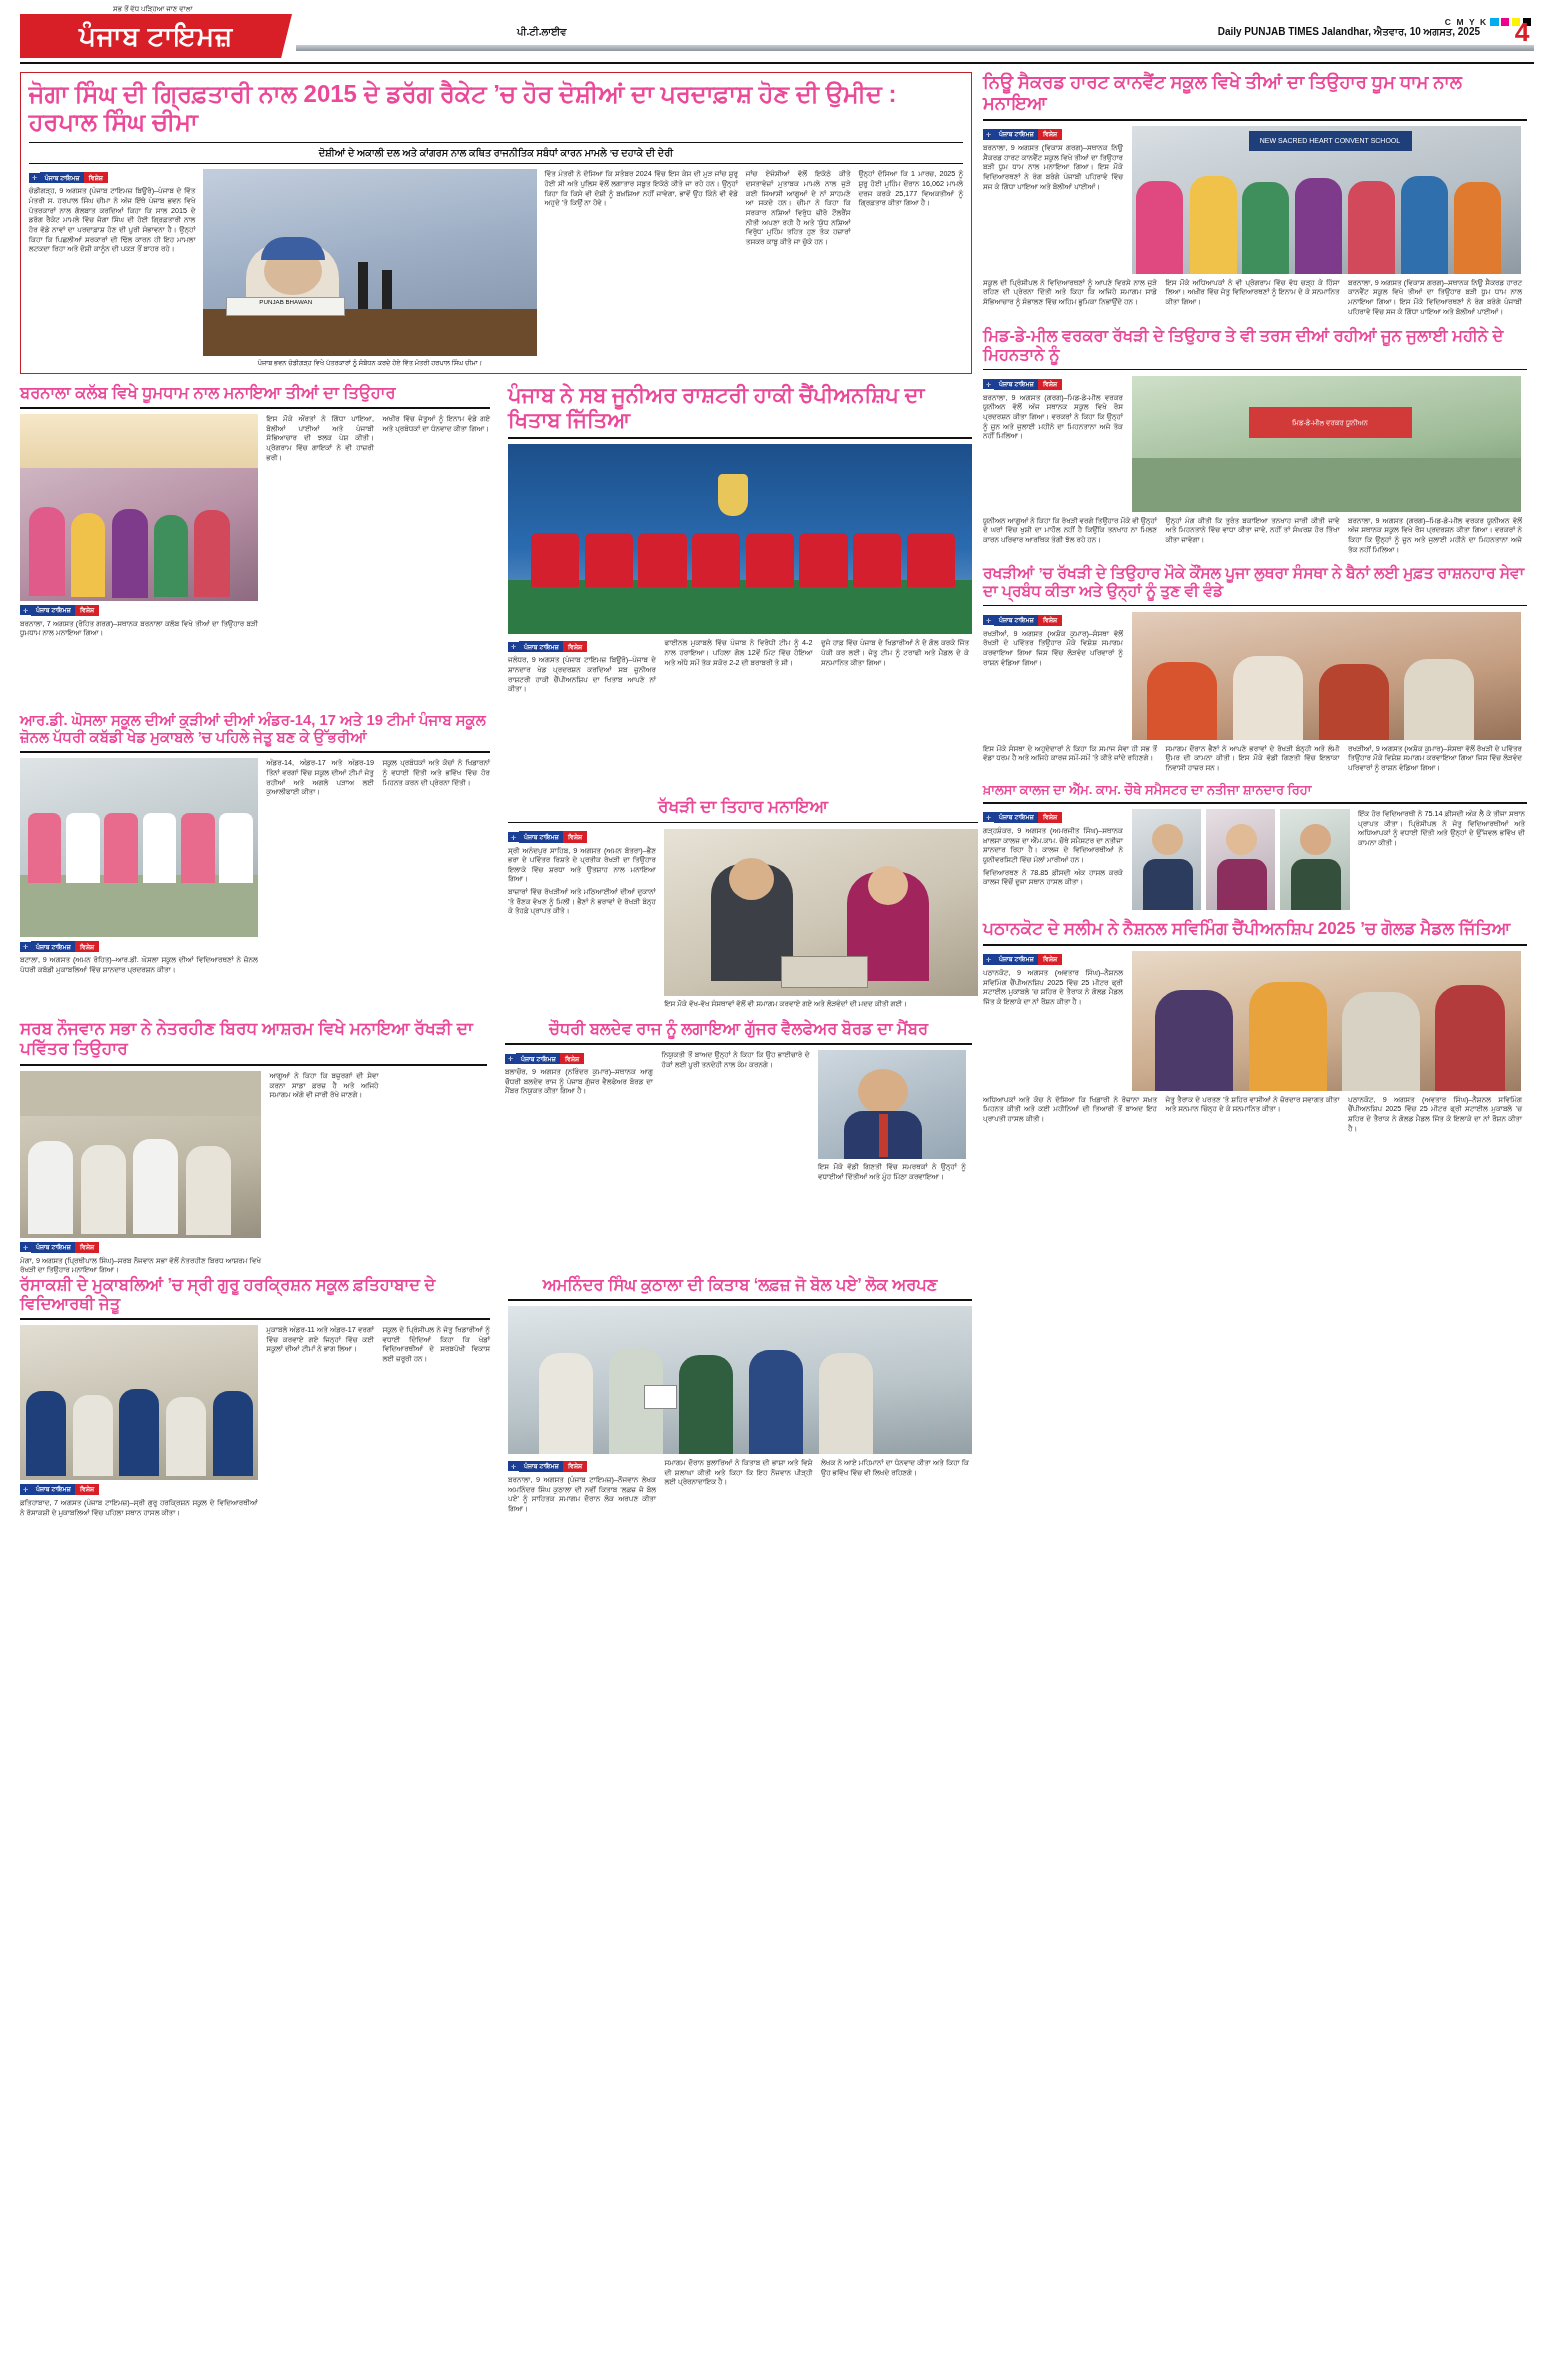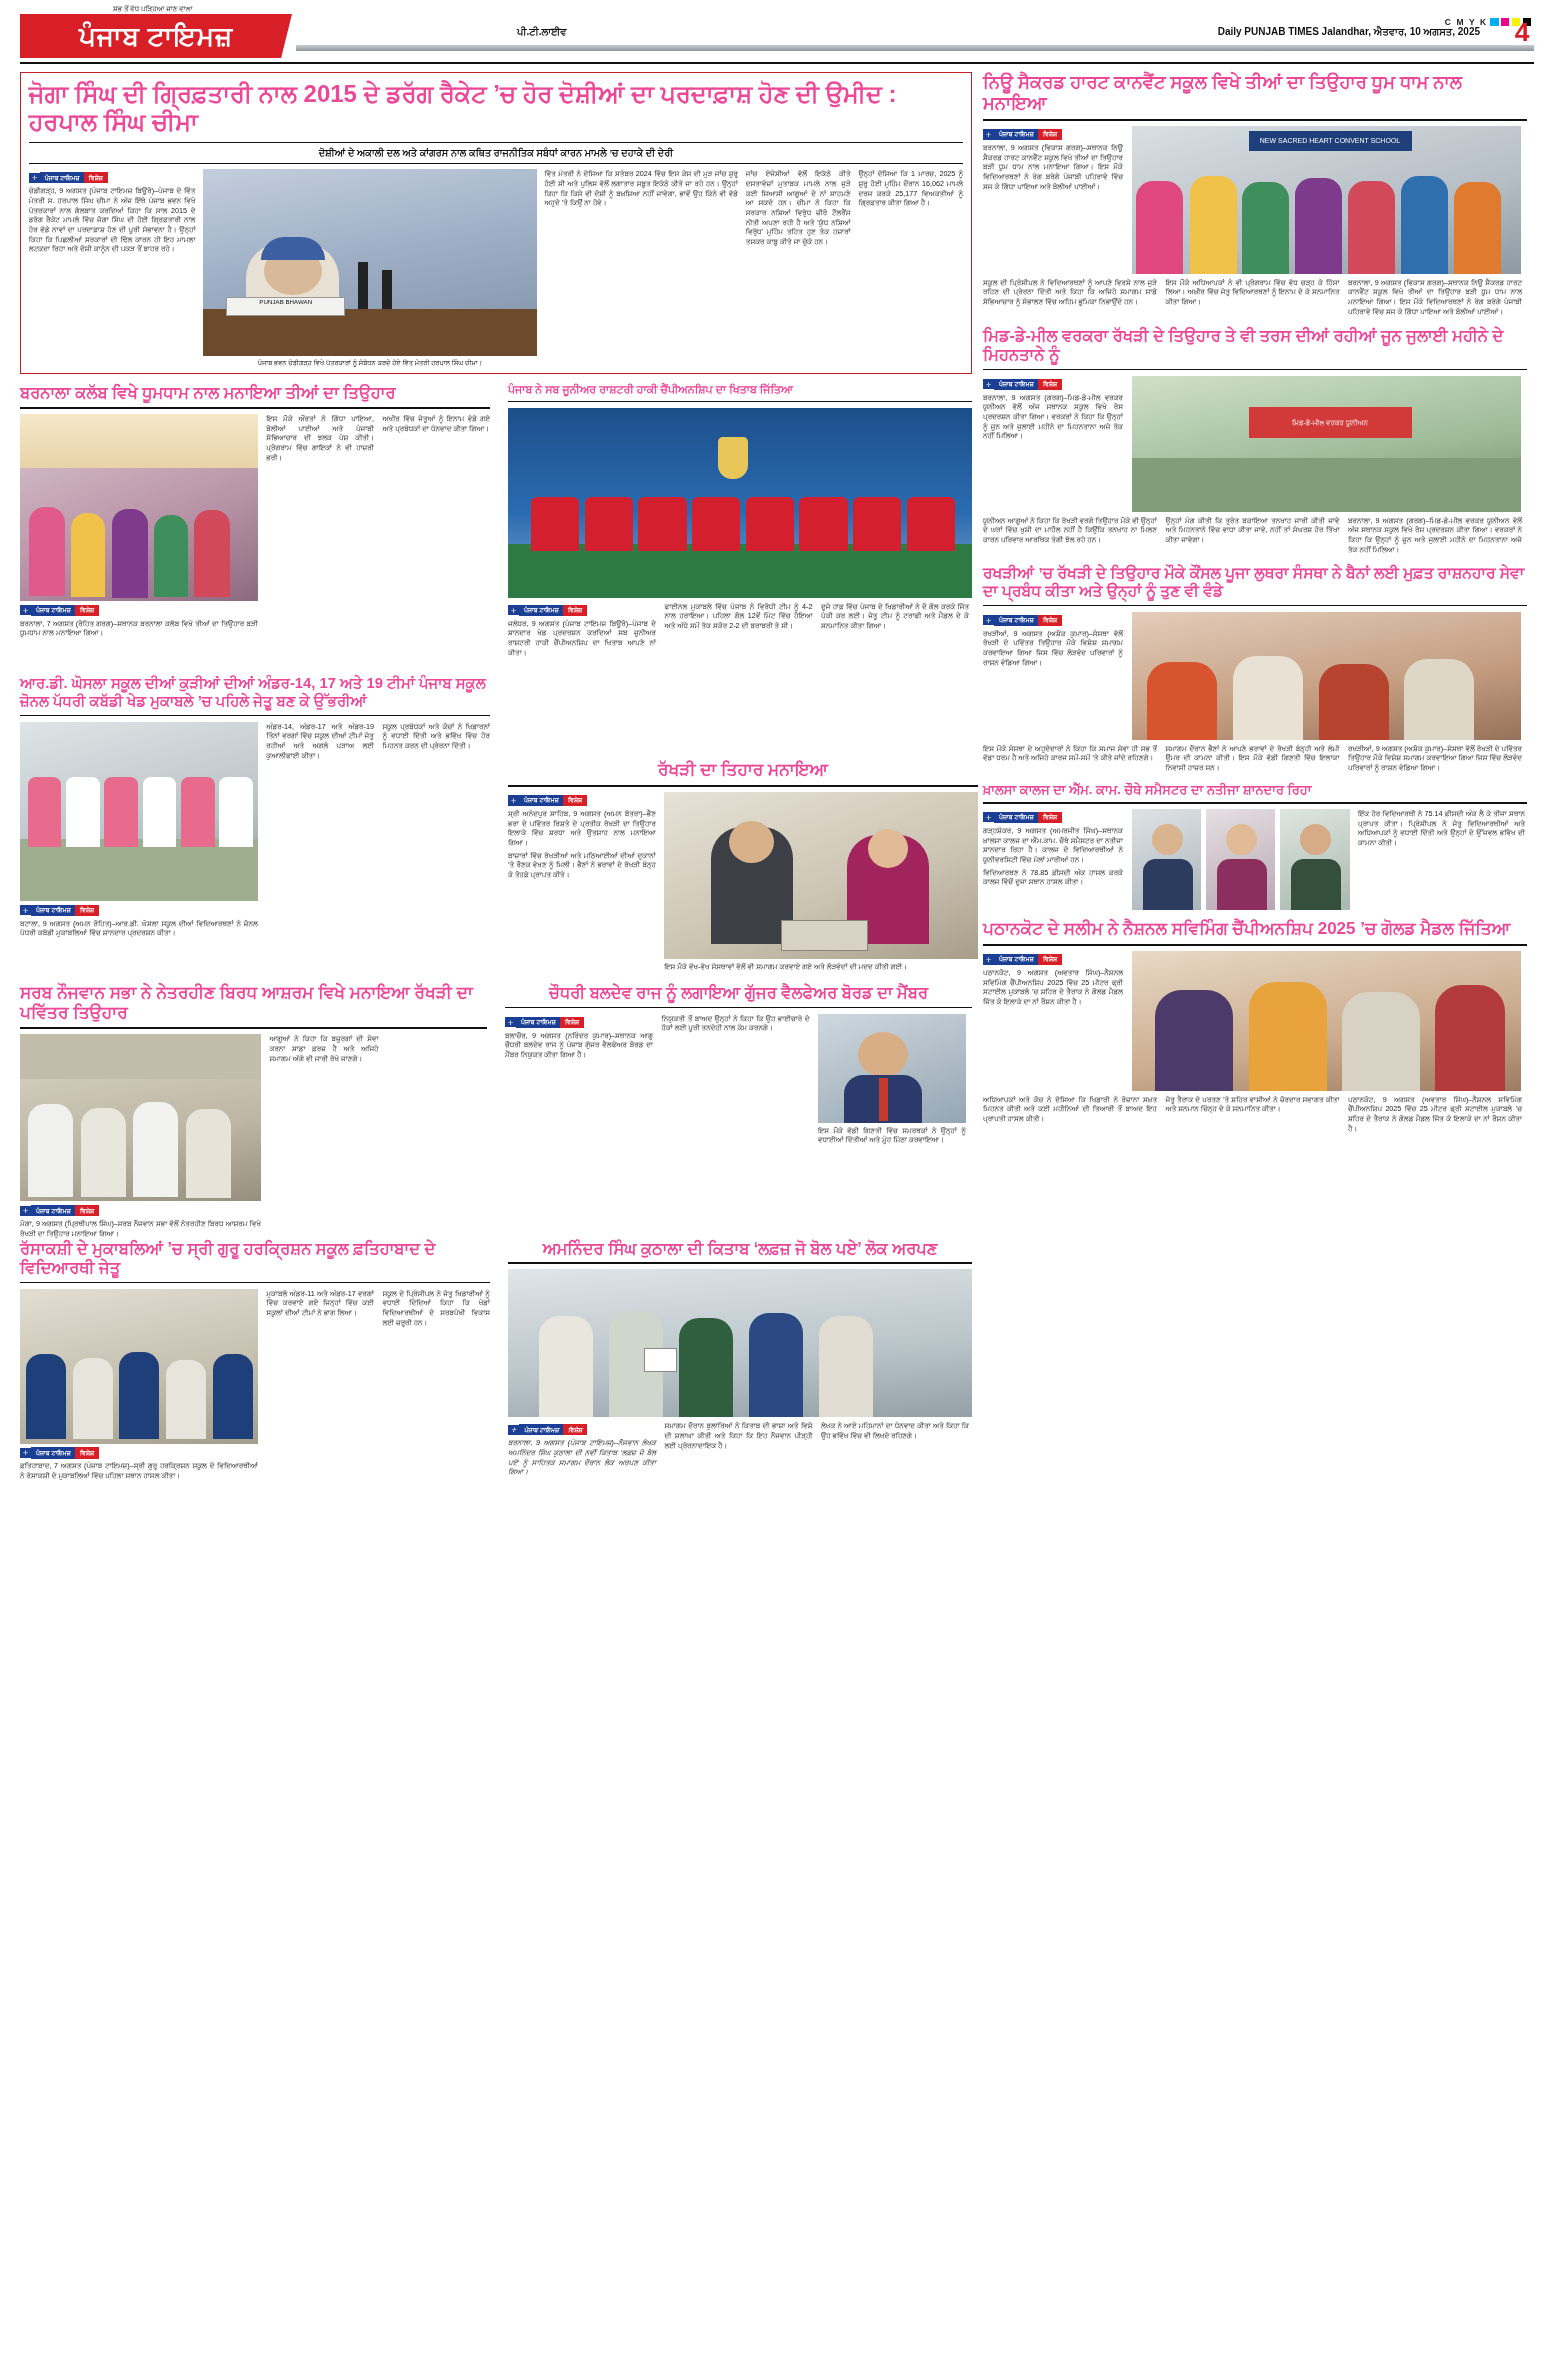--- a/index.html
+++ b/index.html
@@ -131,21 +131,21 @@
                 <span class="b">ਵਿਸ਼ੇਸ਼</span>
               </div>
               <div class="body">ਬਰਨਾਲਾ, 7 ਅਗਸਤ (ਰੋਹਿਤ ਗਰਗ)–ਸਥਾਨਕ ਬਰਨਾਲਾ ਕਲੱਬ ਵਿਖੇ ਤੀਆਂ ਦਾ ਤਿਉਹਾਰ ਬੜੀ ਧੂਮਧਾਮ ਨਾਲ ਮਨਾਇਆ ਗਿਆ।</div>
             </div>
             <div style="width:109px;" class="body">ਇਸ ਮੌਕੇ ਔਰਤਾਂ ਨੇ ਗਿੱਧਾ ਪਾਇਆ, ਬੋਲੀਆਂ ਪਾਈਆਂ ਅਤੇ ਪੰਜਾਬੀ ਸੱਭਿਆਚਾਰ ਦੀ ਝਲਕ ਪੇਸ਼ ਕੀਤੀ। ਪ੍ਰੋਗਰਾਮ ਵਿੱਚ ਗਾਇਕਾਂ ਨੇ ਵੀ ਹਾਜ਼ਰੀ ਭਰੀ।</div>
             <div style="width:109px;" class="body">ਅਖੀਰ ਵਿੱਚ ਜੇਤੂਆਂ ਨੂੰ ਇਨਾਮ ਵੰਡੇ ਗਏ ਅਤੇ ਪ੍ਰਬੰਧਕਾਂ ਦਾ ਧੰਨਵਾਦ ਕੀਤਾ ਗਿਆ।</div>
           </div>
         </div>
 
         <div style="width:470px;">
-          <div class="hl" style="font-size:11px;">ਪੰਜਾਬ ਨੇ ਸਬ ਜੂਨੀਅਰ ਰਾਸ਼ਟਰੀ ਹਾਕੀ ਚੈਂਪੀਅਨਸ਼ਿਪ ਦਾ ਖਿਤਾਬ ਜਿੱਤਿਆ</div>
+          <div class="hl" style="font-size:21px;">ਪੰਜਾਬ ਨੇ ਸਬ ਜੂਨੀਅਰ ਰਾਸ਼ਟਰੀ ਹਾਕੀ ਚੈਂਪੀਅਨਸ਼ਿਪ ਦਾ ਖਿਤਾਬ ਜਿੱਤਿਆ</div>
           <div class="rule"></div>
           <div class="imgph" style="height:190px;">
             <div class="g" style="background:linear-gradient(180deg,#1c4f8a 0%,#2a6bb0 55%,#7fa8cf 100%);"></div>
             <div style="position:absolute;left:0;bottom:0;width:470px;height:54px;background:#2d7a45;"></div>
             <div style="position:absolute;left:23px;bottom:47px;width:424px;height:54px;display:flex;gap:5.4px;">
               <div style="flex:1;background:#d41f2e;border-radius:6.2px 6.2px 0 0;"></div>
               <div style="flex:1;background:#d41f2e;border-radius:6.2px 6.2px 0 0;"></div>
               <div style="flex:1;background:#d41f2e;border-radius:6.2px 6.2px 0 0;"></div>
               <div style="flex:1;background:#d41f2e;border-radius:6.2px 6.2px 0 0;"></div>
               <div style="flex:1;background:#d41f2e;border-radius:6.2px 6.2px 0 0;"></div>
@@ -312,21 +312,21 @@
           <div class="imgph" style="height:148px;">
             <div class="g" style="background:linear-gradient(175deg,#dfe5e8 0%,#b9c4c9 60%,#93a0a6 100%);"></div>
             <div style="position:absolute;left:31px;bottom:0;width:54px;height:101px;background:#e9e6de;border-radius:20px 20px 0 0;"></div>
             <div style="position:absolute;left:101px;bottom:0;width:54px;height:106px;background:#cfd6cb;border-radius:20px 20px 0 0;"></div>
             <div style="position:absolute;left:171px;bottom:0;width:54px;height:99px;background:#2f5f3f;border-radius:20px 20px 0 0;"></div>
             <div style="position:absolute;left:241px;bottom:0;width:54px;height:104px;background:#2b4a84;border-radius:20px 20px 0 0;"></div>
             <div style="position:absolute;left:311px;bottom:0;width:54px;height:101px;background:#e2ddd2;border-radius:20px 20px 0 0;"></div>
             <div style="position:absolute;left:136px;bottom:45px;width:31px;height:22px;background:#fff;border:0.8px solid #888;"></div>
           </div>
           <div style="display:flex;gap:8.5px;margin-top:3.9px;">
-            <div style="width:148px;font-style:italic;">
+            <div style="width:148px;">
               <div class="tagline">
                 <span class="plus">✛</span>
                 <span class="a">ਪੰਜਾਬ ਟਾਇਮਜ਼</span>
                 <span class="b">ਵਿਸ਼ੇਸ਼</span>
               </div>
               <div class="body">ਬਰਨਾਲਾ, 9 ਅਗਸਤ (ਪੰਜਾਬ ਟਾਇਮਜ਼)–ਨੌਜਵਾਨ ਲੇਖਕ ਅਮਨਿੰਦਰ ਸਿੰਘ ਕੁਠਾਲਾ ਦੀ ਨਵੀਂ ਕਿਤਾਬ ‘ਲਫ਼ਜ਼ ਜੋ ਬੋਲ ਪਏ’ ਨੂੰ ਸਾਹਿਤਕ ਸਮਾਗਮ ਦੌਰਾਨ ਲੋਕ ਅਰਪਣ ਕੀਤਾ ਗਿਆ।</div>
             </div>
             <div style="width:148px;" class="body">ਸਮਾਗਮ ਦੌਰਾਨ ਬੁਲਾਰਿਆਂ ਨੇ ਕਿਤਾਬ ਦੀ ਭਾਸ਼ਾ ਅਤੇ ਵਿਸ਼ੇ ਦੀ ਸ਼ਲਾਘਾ ਕੀਤੀ ਅਤੇ ਕਿਹਾ ਕਿ ਇਹ ਨੌਜਵਾਨ ਪੀੜ੍ਹੀ ਲਈ ਪ੍ਰੇਰਨਾਦਾਇਕ ਹੈ।</div>
             <div style="width:148px;" class="body">ਲੇਖਕ ਨੇ ਆਏ ਮਹਿਮਾਨਾਂ ਦਾ ਧੰਨਵਾਦ ਕੀਤਾ ਅਤੇ ਕਿਹਾ ਕਿ ਉਹ ਭਵਿੱਖ ਵਿੱਚ ਵੀ ਲਿਖਦੇ ਰਹਿਣਗੇ।</div>
           </div>

